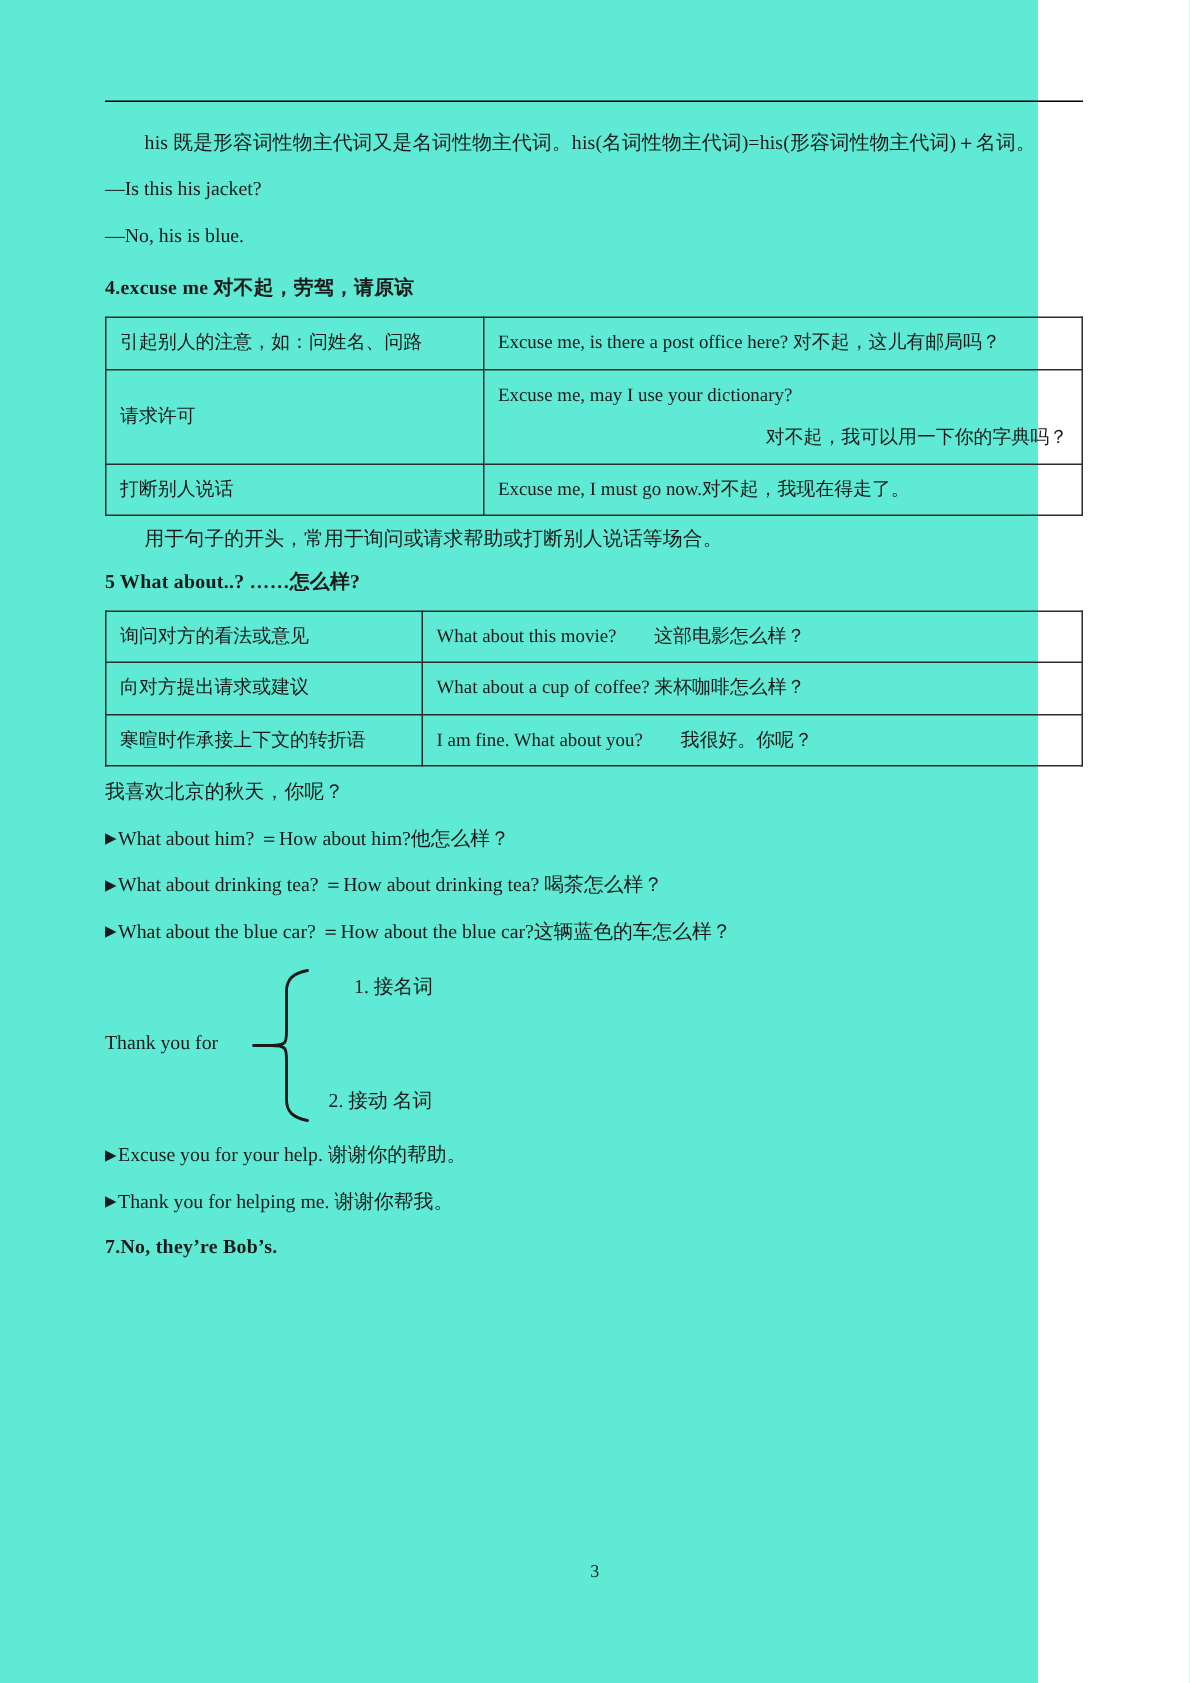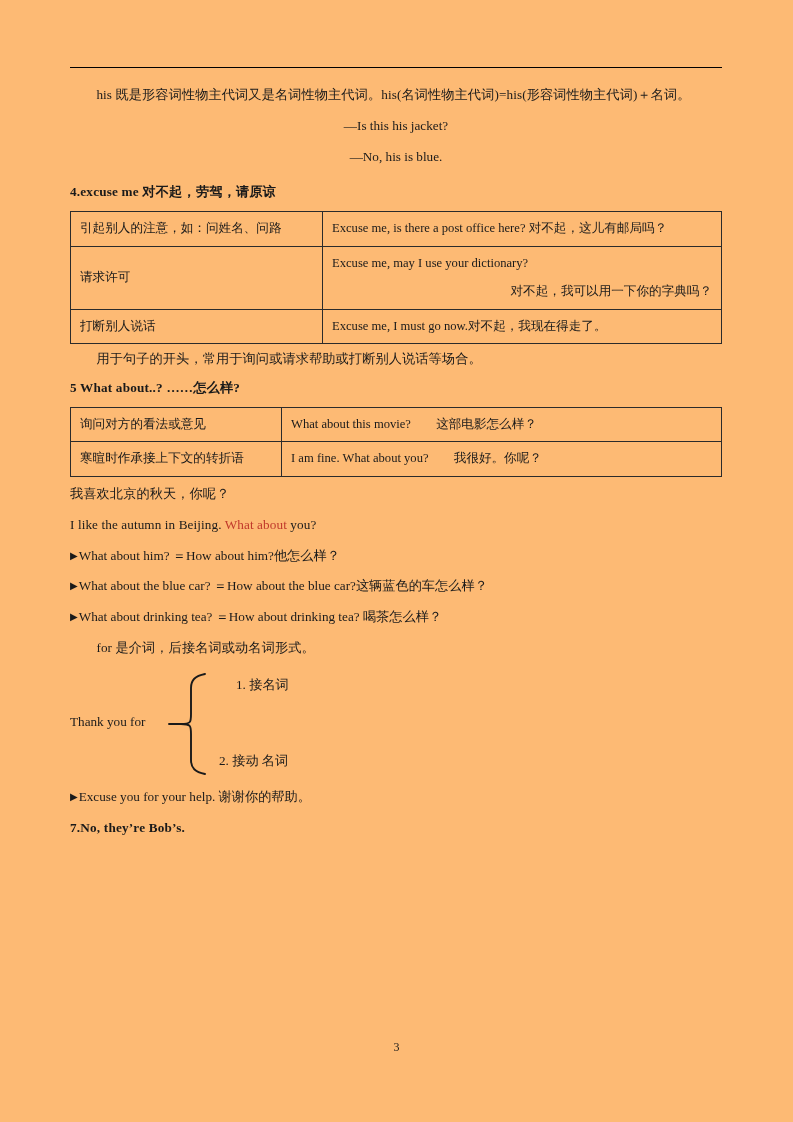--- a/index.html
+++ b/index.html
@@ -11,23 +11,23 @@
     width: 793px;
     height: 1122px;
     position: relative;
     font-family: "Liberation Serif", "DejaVu Serif", serif;
     color: #1a1a1a;
     overflow: hidden;
   }
   .page {
     position: absolute;
     left: 0; top: 0;
-    width: 793px;
+    width: 692px;
     height: 1122px;
-    background: #fdba74;
+    background: #5eead4;
   }
   .header-rule {
     position: absolute;
     left: 70px;
     top: 67px;
     width: 652px;
     height: 0;
     border-top: 1.6px solid #000;
   }
   .content {
@@ -56,21 +56,20 @@
   }
   .bullet .tri {
     font-size: 10px;
     vertical-align: 1px;
     margin-right: 1px;
   }
   .dash-line {
     font-size: 13.2px;
     line-height: 1.35;
     margin: 0 0 13px 0;
-    text-align: center;
   }
 
   .heading {
     font-size: 13.2px;
     font-weight: bold;
     margin: 0 0 10px 0;
     line-height: 1.35;
     letter-spacing: 0.2px;
   }
   .heading.h-gap-top { margin-top: 18px; }
@@ -190,55 +189,60 @@
     <div class="tbl-wrap-2">
       <table class="doc-table t2">
         <tbody>
           <tr>
             <td class="c1">询问对方的看法或意见</td>
             <td class="c2">
               <p>What about this movie?　　这部电影怎么样？</p>
             </td>
           </tr>
           <tr>
+            <td class="c1">向对方提出请求或建议</td>
+            <td class="c2">
+              <p>What about a cup of coffee?  来杯咖啡怎么样？</p>
+            </td>
+          </tr>
+          <tr>
             <td class="c1">寒暄时作承接上下文的转折语</td>
             <td class="c2">
               <p>I am fine. What about you?　　我很好。你呢？</p>
             </td>
           </tr>
         </tbody>
       </table>
     </div>
 
     <p class="para">我喜欢北京的秋天，你呢？</p>
 
-    <p class="para"><span>I like the autumn in Beijing. </span><span class="red">What about</span><span> you?</span></p>
 
 
     <p class="bullet"><span class="tri">▶</span><span>What about him?  ＝How about him?他怎么样？</span></p>
+    <p class="bullet"><span class="tri">▶</span><span>What about drinking tea?  ＝How about drinking tea?  喝茶怎么样？</span></p>
     <p class="bullet"><span class="tri">▶</span><span>What about the blue car?  ＝How about the blue car?这辆蓝色的车怎么样？</span></p>
-    <p class="bullet"><span class="tri">▶</span><span>What about drinking tea?  ＝How about drinking tea?  喝茶怎么样？</span></p>
-
-
-    <p class="para indent">for 是介词，后接名词或动名词形式。</p>
+
+
 
     <div class="brace-block">
       <div class="brace-label">Thank you for</div>
       <svg class="brace-svg" width="130" height="108" viewBox="0 0 130 108">
         <path d="M4 54 H16
                  M16 54 C26 54 26 52 26 44
                  L26 18 C26 10 30 6 40 4
                  M16 54 C26 54 26 56 26 64
                  L26 90 C26 98 30 102 40 104" fill="none" stroke="#1a1a1a" stroke-width="1.9" stroke-linecap="round"></path>
       </svg>
       <div class="brace-item brace-item-1">1. 接名词</div>
       <div class="brace-item brace-item-2">2. 接动 名词</div>
     </div>
 
     <p class="bullet"><span class="tri">▶</span><span>Excuse you for your help.  谢谢你的帮助。</span></p>
+    <p class="bullet"><span class="tri">▶</span><span>Thank you for helping me.  谢谢你帮我。</span></p>
 
     <p class="heading">7.No, they’re Bob’s.</p>
 
   </div>
 
   <div class="page-number">3</div>
 
 </div>
 
 </body></html>

